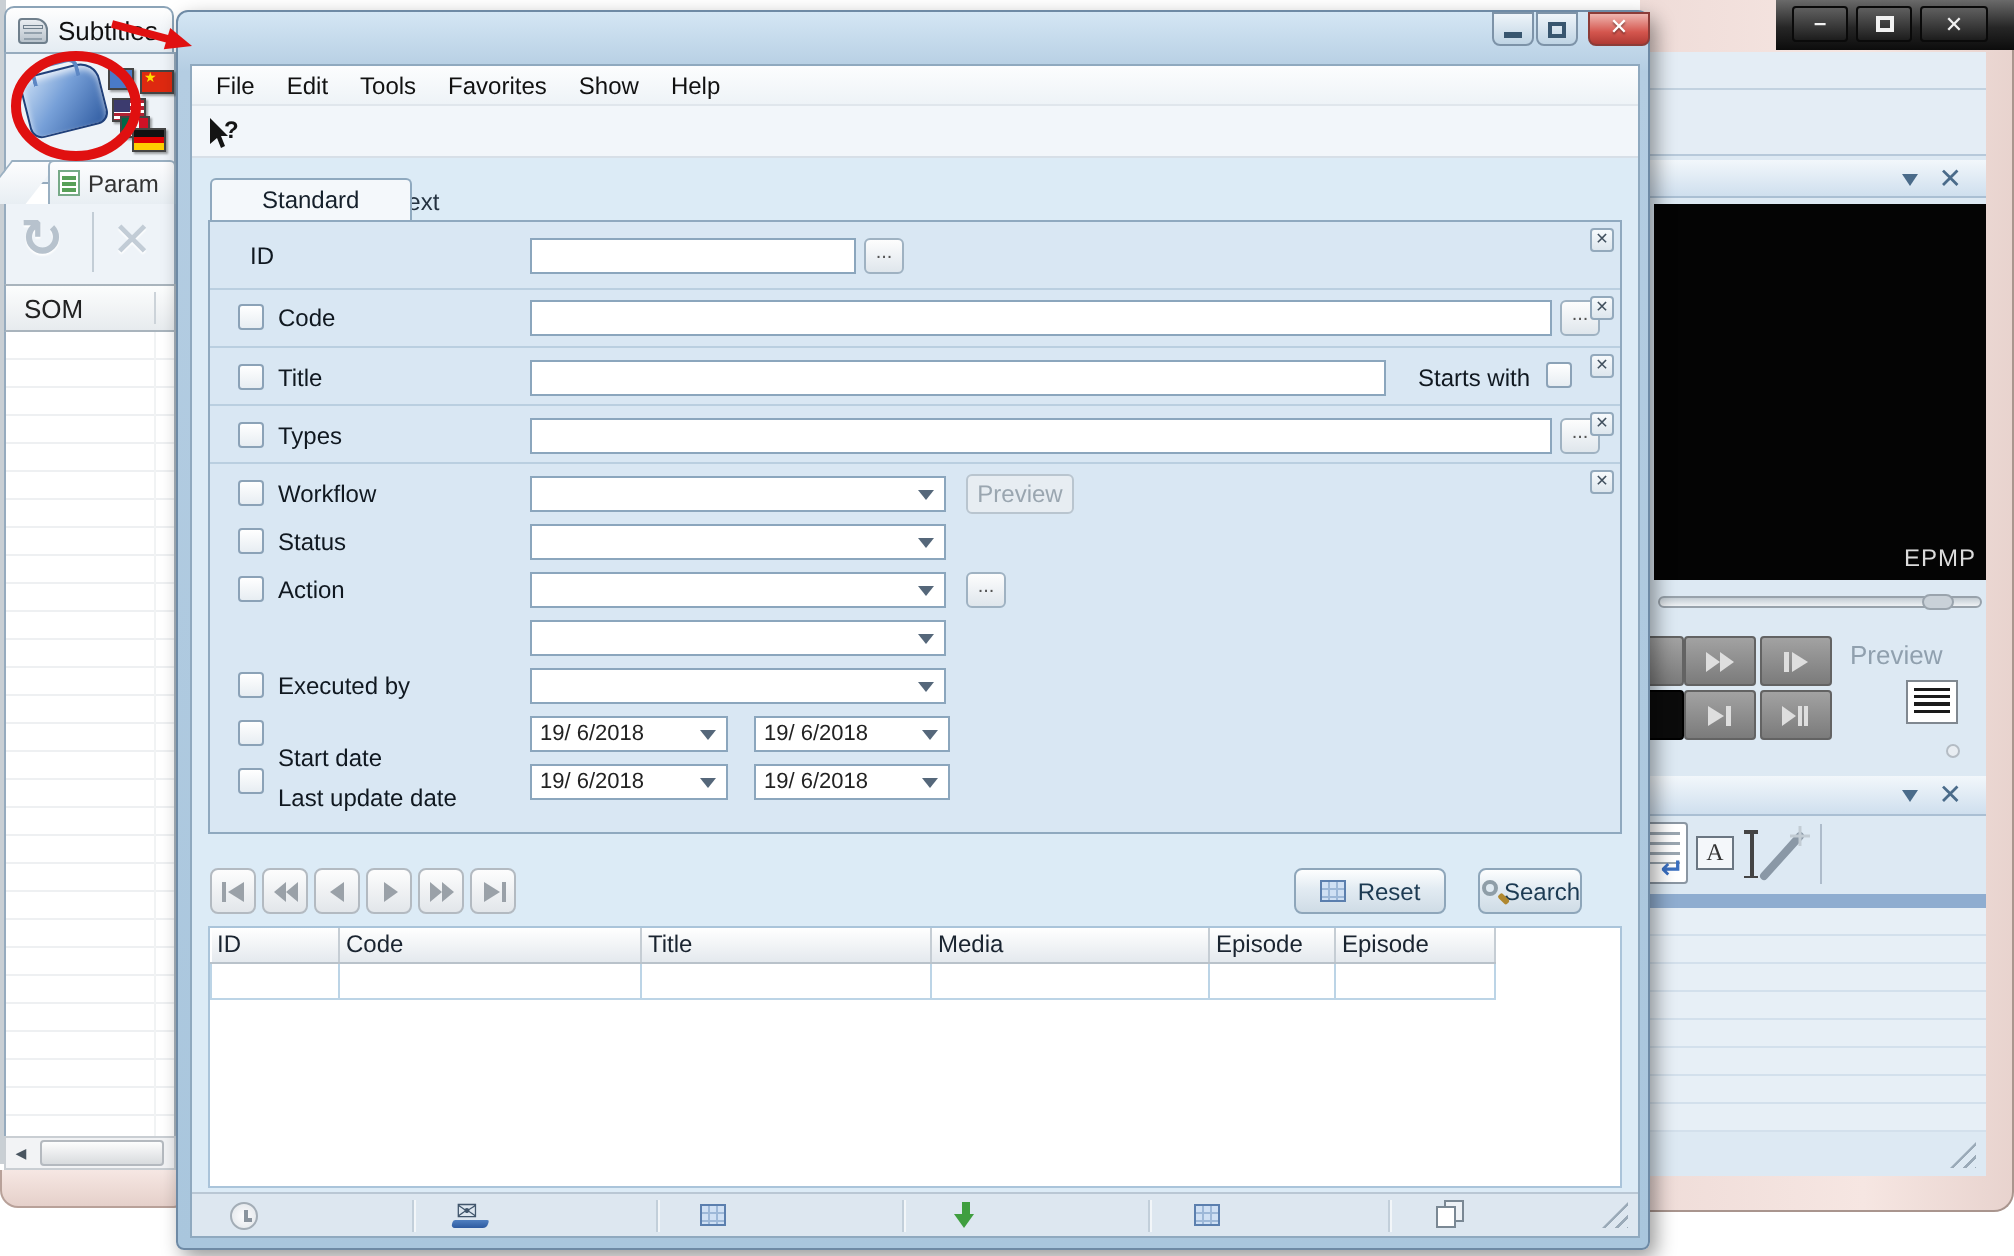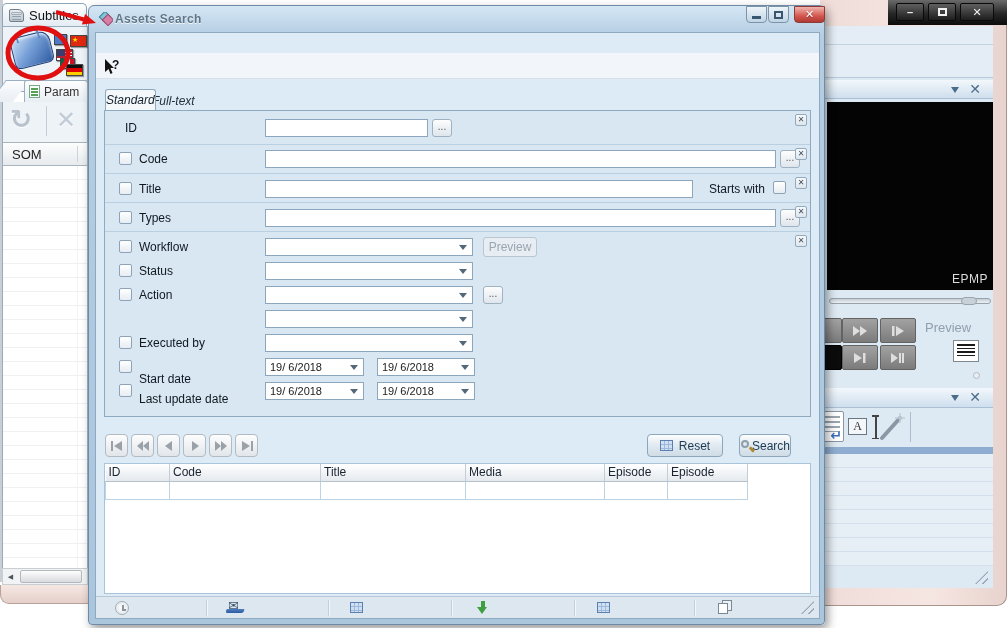--- a/index.html
+++ b/index.html
@@ -121,21 +121,21 @@
   .wb-min { left:657px; width:21px; background:linear-gradient(#eef4f9,#bfd4e4); border:1px solid #7d93a8; }
   .wb-max { left:679px; width:21px; background:linear-gradient(#eef4f9,#bfd4e4); border:1px solid #7d93a8; }
   .wb-close { left:705px; width:31px; background:linear-gradient(#efb6b0,#d4564e 60%,#b03a34); border:1px solid #8c3c38; color:#fff; font-weight:bold; font-size:11px; text-align:center; line-height:15px; text-shadow:0 1px 1px rgba(0,0,0,.4); }
   .wb-min span { display:block; margin:9px auto 0; width:9px; height:3px; background:#38566f; }
   .wb-max span { display:block; margin:4px auto 0; width:9px; height:8px; border:2px solid #38566f; }
   .dlg-content { position:absolute; left:6px; top:26px; width:725px; height:587px; background:#dcebf6; border:1px solid #8fa9bf; }
   .menubar { position:absolute; left:0; top:0; width:723px; height:20px; background:linear-gradient(#fcfdfe,#eef3f7); border-bottom:1px solid #e0e6ec; display:flex; align-items:center; padding-left:4px; }
   .menubar span { padding:2px 8px; color:#111; }
   .toolbar { position:absolute; left:0; top:20px; width:723px; height:26px; background:#f2f6fa; border-bottom:1px solid #d7dfe7; }
   .helpbtn { position:absolute; left:4px; top:2px; width:22px; height:21px; display:flex; align-items:center; justify-content:center; }
-  .tab { position:absolute; height:21px; padding:0 0; line-height:20px; font-size:12px; color:#15202b;font-style:italic; }
+  .tab { position:absolute; height:21px; padding:0 25px; line-height:20px; font-size:12px; color:#15202b; }
   .tab-standard { left:9px; top:56px; background:#f4f8fb; border:1px solid #8fa9bf; border-bottom:none; border-radius:3px 3px 0 0; z-index:2; }
   .tab-fulltext { left:56px; top:58px; height:19px; color:#243240; }
   .formpanel { position:absolute; left:8px; top:77px; width:707px; height:307px; background:#d9e7f3; border:1px solid #8fa9bf; }
   .fsec { position:absolute; left:0; width:705px; border-bottom:1px solid #bacfe0; }
   .fsec-id { top:0; height:34px; } .fsec-code { top:34px; height:29px; }
   .fsec-title { top:63px; height:29px; } .fsec-types { top:92px; height:29px; }
   .fsec-wf { top:121px; height:185px; border-bottom:none; }
   .seclose { position:absolute; right:3px; top:3px; width:12px; height:12px; background:linear-gradient(#f7fafc,#dde6ed); border:1px solid #93a9bc; border-radius:2px; font-size:8px; line-height:10px; text-align:center; color:#41505e; }
   .cb { position:absolute; width:13px; height:13px; background:linear-gradient(#fff,#e7edf2); border:1px solid #8ba2b7; border-radius:2px; }
   .flabel { position:absolute; color:#101820; font-size:12px; }
@@ -290,36 +290,37 @@
   </span>
   <span class="tb-sep"></span>
 </div>
 <div class="abs rp-bluestrip"></div>
 <div class="abs rp-list"></div>
 <div class="abs rp-bottombar">
   <span class="grip"></span>
 </div>
 
 <div class="abs dlg">
-  <div class="dlg-title">
-    <svg class="dlg-ticon" viewBox="0 0 16 14">
-      <rect x="4" y="1" width="8" height="8" transform="rotate(45 8 5)" fill="#7cc4d6" stroke="#3b7d90" stroke-width="1"></rect>
-      <rect x="7" y="4" width="8" height="8" transform="rotate(45 11 8)" fill="#d87fa6" stroke="#9c4468" stroke-width="1"></rect>
-    </svg>
-    <span class="t">Assets Search</span>
-  </div>
   <div class="winbtn wb-min">
       <span></span>
     </div>
   <div class="winbtn wb-max">
       <span></span>
     </div>
   <div class="winbtn wb-close">✕</div>
 
   <div class="dlg-content">
+    <div class="menubar">
+      <span>File</span>
+      <span>Edit</span>
+      <span>Tools</span>
+      <span>Favorites</span>
+      <span>Show</span>
+      <span>Help</span>
+    </div>
     <div class="toolbar">
       <span class="helpbtn">
         <svg width="18" height="18" viewBox="0 0 18 18">
           <polygon points="3,2 3,15 6.5,12 8.5,17 10.5,16 8.5,11 12,11" fill="#141414"></polygon>
           <text x="10" y="12" font-size="12" font-weight="bold" fill="#141414">?</text>
         </svg>
       </span>
     </div>
 
     <div class="tab tab-standard">Standard</div>

